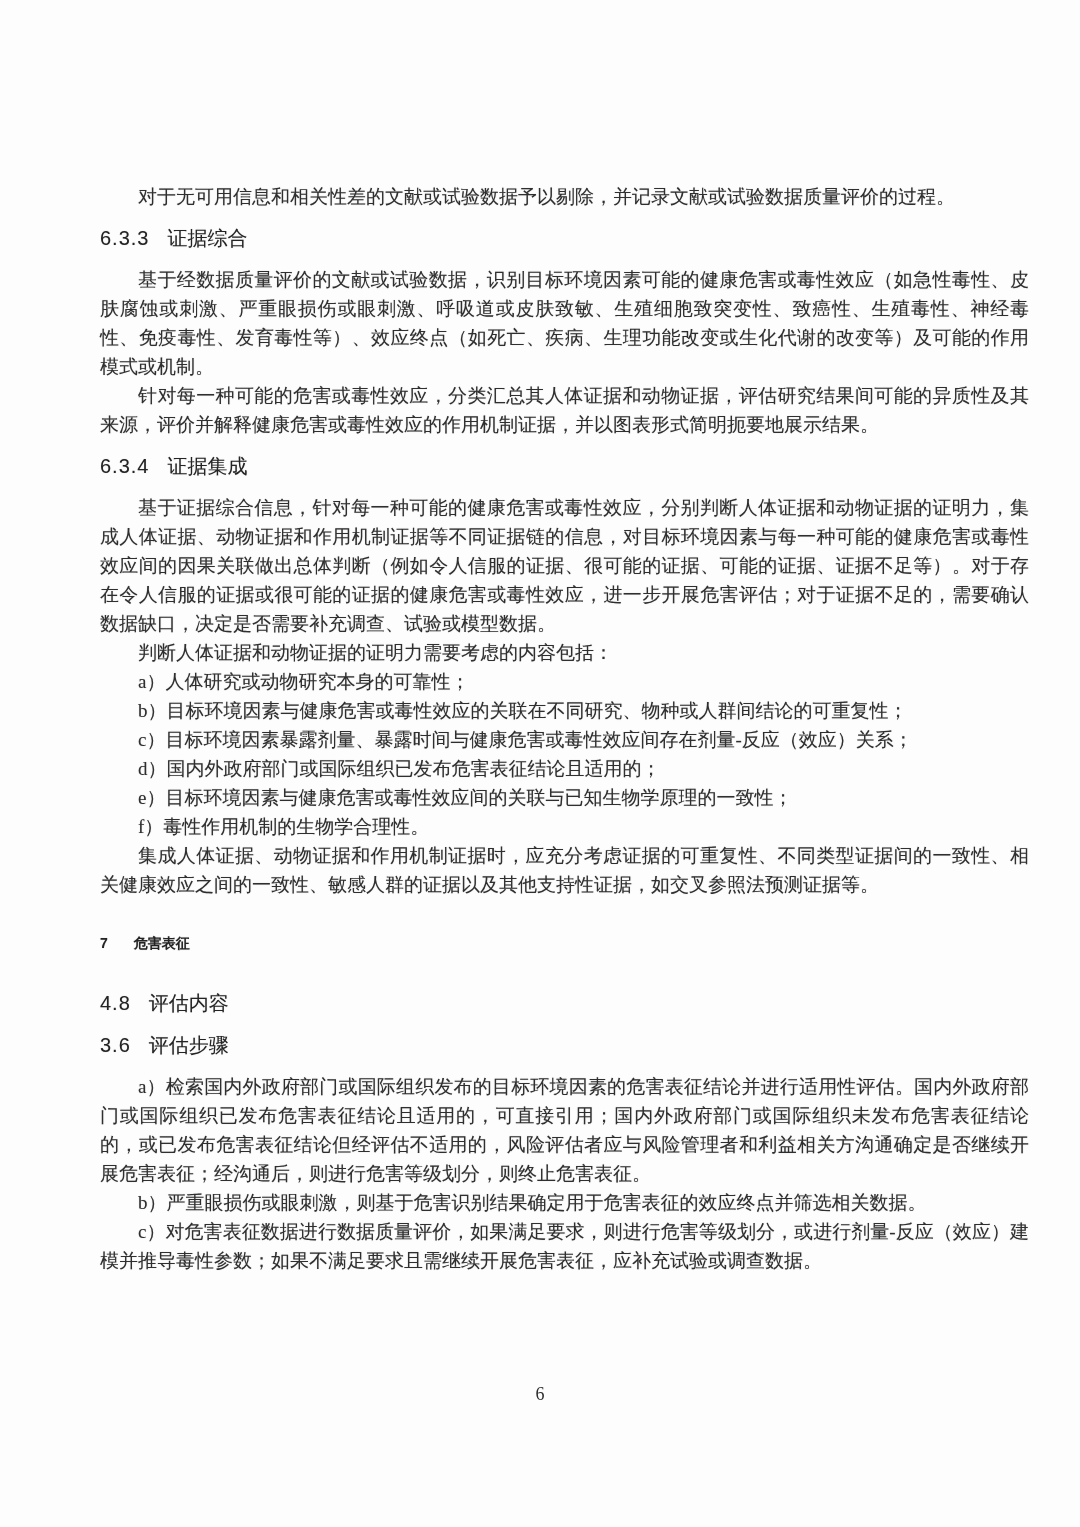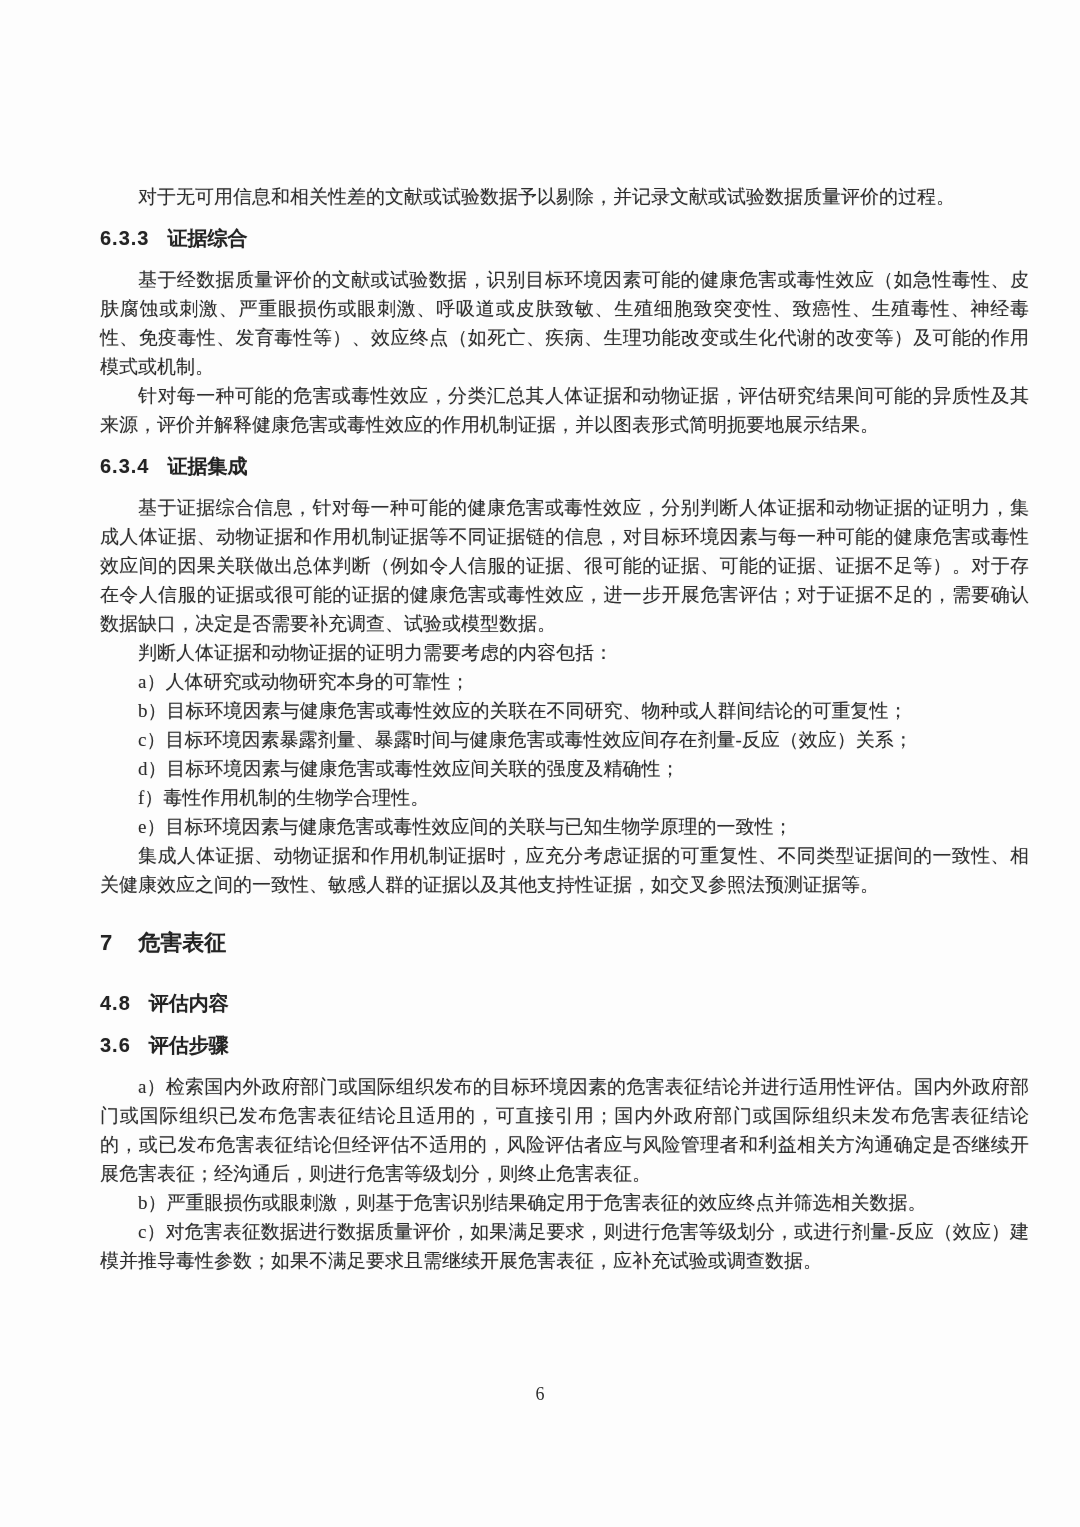--- a/index.html
+++ b/index.html
@@ -29,33 +29,33 @@
     text-align: justify;
     text-justify: inter-ideograph;
     text-indent: 2em;
     color: #2f2f2f;
     text-shadow: 0 0 1px rgba(60,60,60,0.35);
   }
   
   .h3 {
     margin: 13px 0 12px 0;
     font-family: "Liberation Sans", "DejaVu Sans", sans-serif;
-    font-weight: bold;
+    font-weight: normal;
     font-size: 20px;
     line-height: 29px;
     color: #242424;
     text-shadow: 0 0 1px rgba(50,50,50,0.3);
   }
   .h3 .num { margin-right: 18px; letter-spacing: 1px; }
   
   .h2 {
     margin: 28px 0 30px 0;
     font-family: "Liberation Sans", "DejaVu Sans", sans-serif;
     font-weight: bold;
-    font-size: 22px;
+    font-size: 14px;
     line-height: 32px;
     color: #242424;
     text-shadow: 0 0 1px rgba(50,50,50,0.3);
   }
   .h2 .num { margin-right: 26px; }
   .footer {
     position: absolute;
     left: 0;
     top: 1381px;
     width: 1080px;
@@ -82,23 +82,23 @@
 
   <div class="h3">
     <span class="num">6.3.4</span><span>证据集成</span>
   </div>
 
   <p class="p">基于证据综合信息，针对每一种可能的健康危害或毒性效应，分别判断人体证据和动物证据的证明力，集成人体证据、动物证据和作用机制证据等不同证据链的信息，对目标环境因素与每一种可能的健康危害或毒性效应间的因果关联做出总体判断（例如令人信服的证据、很可能的证据、可能的证据、证据不足等）。对于存在令人信服的证据或很可能的证据的健康危害或毒性效应，进一步开展危害评估；对于证据不足的，需要确认数据缺口，决定是否需要补充调查、试验或模型数据。</p>
   <p class="p">判断人体证据和动物证据的证明力需要考虑的内容包括：</p>
   <p class="p">a）人体研究或动物研究本身的可靠性；</p>
   <p class="p">b）目标环境因素与健康危害或毒性效应的关联在不同研究、物种或人群间结论的可重复性；</p>
   <p class="p">c）目标环境因素暴露剂量、暴露时间与健康危害或毒性效应间存在剂量-反应（效应）关系；</p>
-  <p class="p">d）目标环境因素与健康危害或毒性效应间关联的强度及精确性；</p>
+  <p class="p">d）国内外政府部门或国际组织已发布危害表征结论且适用的；</p>
+  <p class="p">e）目标环境因素与健康危害或毒性效应间的关联与已知生物学原理的一致性；</p>
   <p class="p">f）毒性作用机制的生物学合理性。</p>
-  <p class="p">e）目标环境因素与健康危害或毒性效应间的关联与已知生物学原理的一致性；</p>
   <p class="p">集成人体证据、动物证据和作用机制证据时，应充分考虑证据的可重复性、不同类型证据间的一致性、相关健康效应之间的一致性、敏感人群的证据以及其他支持性证据，如交叉参照法预测证据等。</p>
 
   <div class="h2">
     <span class="num">7</span><span>危害表征</span>
   </div>
 
   <div class="h3">
     <span class="num">4.8</span><span>评估内容</span>
   </div>
 

